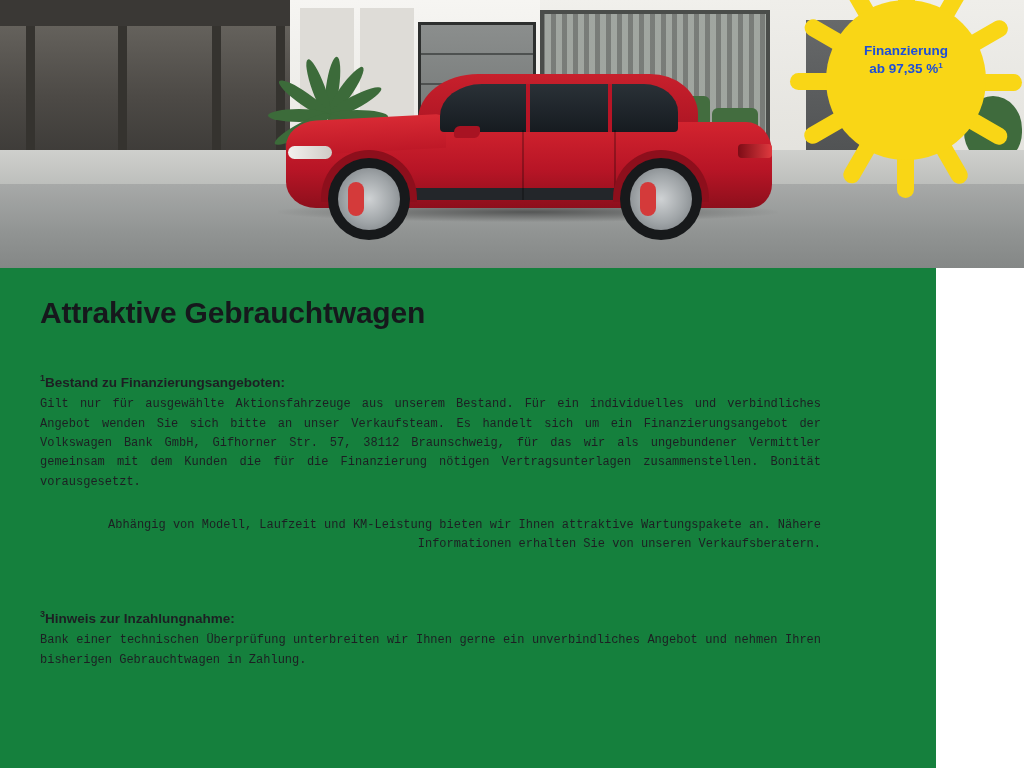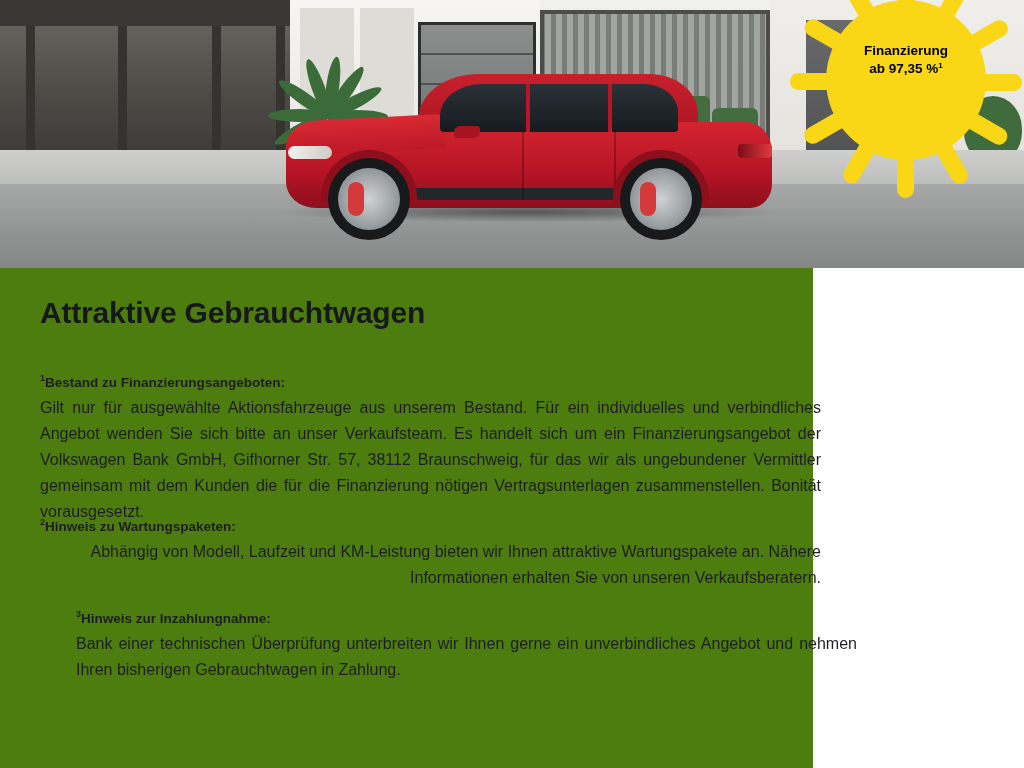--- a/index.html
+++ b/index.html
@@ -296,35 +296,35 @@
     width: 120px; height: 17px;
     background: #f9d616;
     border-radius: 9px;
     transform-origin: 4px 8px;
   }
   .badge-text {
     position: absolute;
     left: 62px; top: 100px;
     width: 160px;
     text-align: center;
-    color: #000000;
+    color: #1d4ed8;
     font-size: 13.5px;
     font-weight: bold;
     line-height: 1.35;
     z-index: 5;
   }
   .badge-text .sup { font-size: 8px; vertical-align: super; font-weight: bold; }
 
   
   .content {
     position: absolute;
     left: 0; top: 268px;
-    width: 813px;
+    width: 936px;
     height: 500px;
-    background: #4d7c0f;
+    background: #15803d;
   }
   h1.title {
     margin: 0;
     position: absolute;
     left: 40px; top: 28px;
     font-size: 30px;
     font-weight: bold;
     color: #16181c;
     letter-spacing: -0.2px;
   }
@@ -339,30 +339,31 @@
     font-weight: bold;
     margin: 0 0 3px 0;
     line-height: 1.45;
   }
   .block-heading .sup {
     font-size: 9px;
     vertical-align: super;
     font-weight: bold;
   }
   .block-body {
-    font-size: 16px;
+    font-size: 12px;
     line-height: 1.62;
     text-align: justify;
     margin: 0;
+    font-family: Liberation Mono, monospace;
   }
   .block-body.left { text-align: right; }
 
   #block-financing { top: 104px; }
   #block-maintenance { top: 248px; }
-  #block-tradein { top: 340px; margin-left: 36px; }
+  #block-tradein { top: 340px; }
 </style>
 </head>
 <body>
 
 <div id="page">
 
   <div class="hero">
     <div class="hero-sky"></div>
 
     <div class="bld-left">
@@ -460,23 +461,20 @@
     <h1 class="title">Attraktive Gebrauchtwagen</h1>
 
     <div class="block" id="block-financing">
       <p class="block-heading">
         <span class="sup">1</span><span>Bestand zu Finanzierungsangeboten:</span>
       </p>
       <p class="block-body">Gilt nur für ausgewählte Aktionsfahrzeuge aus unserem Bestand. Für ein individuelles und verbindliches Angebot wenden Sie sich bitte an unser Verkaufsteam. Es handelt sich um ein Finanzierungsangebot der Volkswagen Bank GmbH, Gifhorner Str. 57, 38112 Braunschweig, für das wir als ungebundener Vermittler gemeinsam mit dem Kunden die für die Finanzierung nötigen Vertragsunterlagen zusammenstellen. Bonität vorausgesetzt.</p>
     </div>
 
     <div class="block" id="block-maintenance">
-      <p class="block-heading">
-        <span class="sup">2</span><span>Hinweis zu Wartungspaketen:</span>
-      </p>
       <p class="block-body left">Abhängig von Modell, Laufzeit und KM-Leistung bieten wir Ihnen attraktive Wartungspakete an. Nähere Informationen erhalten Sie von unseren Verkaufsberatern.</p>
     </div>
 
     <div class="block" id="block-tradein">
       <p class="block-heading">
         <span class="sup">3</span><span>Hinweis zur Inzahlungnahme:</span>
       </p>
       <p class="block-body">Bank einer technischen Überprüfung unterbreiten wir Ihnen gerne ein unverbindliches Angebot und nehmen Ihren bisherigen Gebrauchtwagen in Zahlung.</p>
     </div>
 

